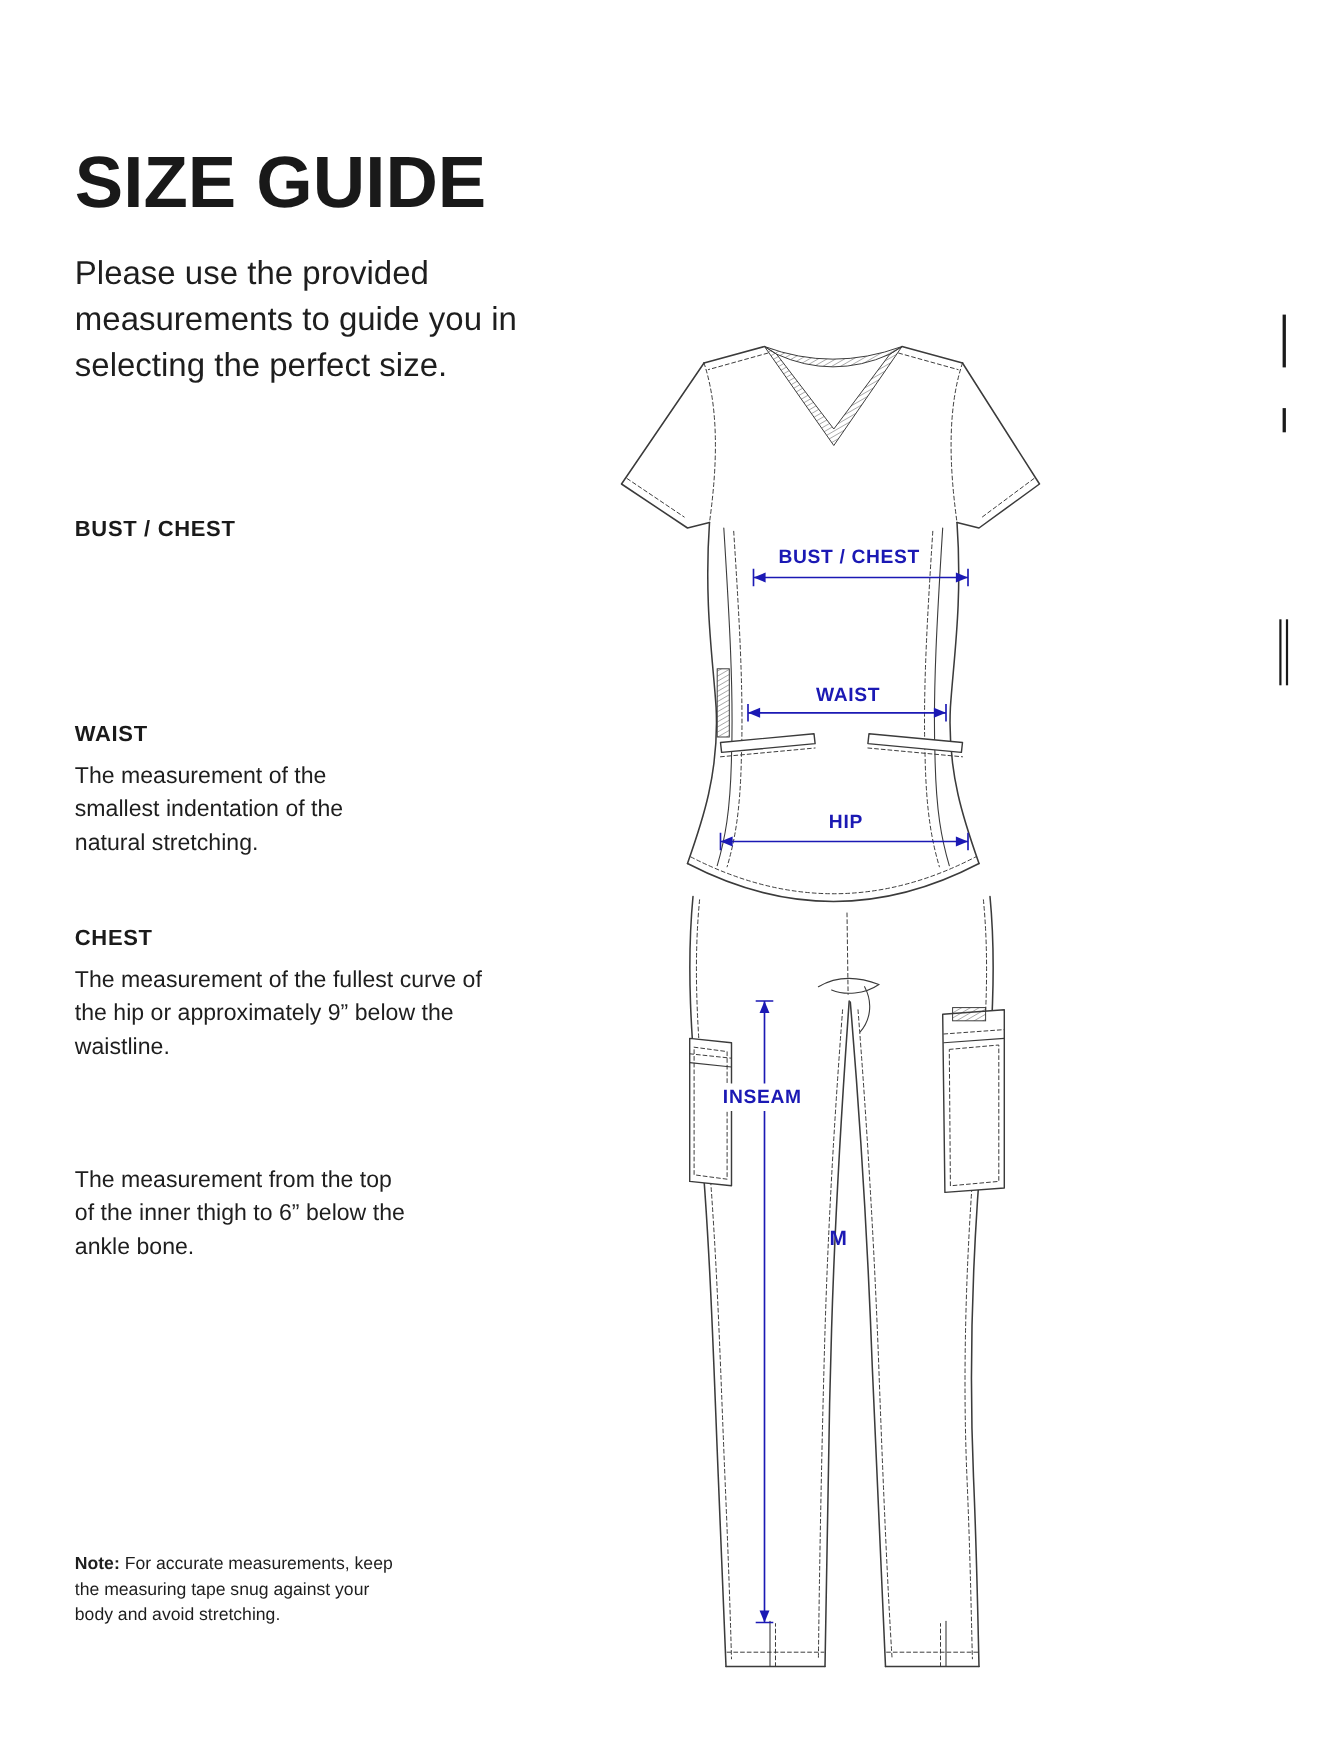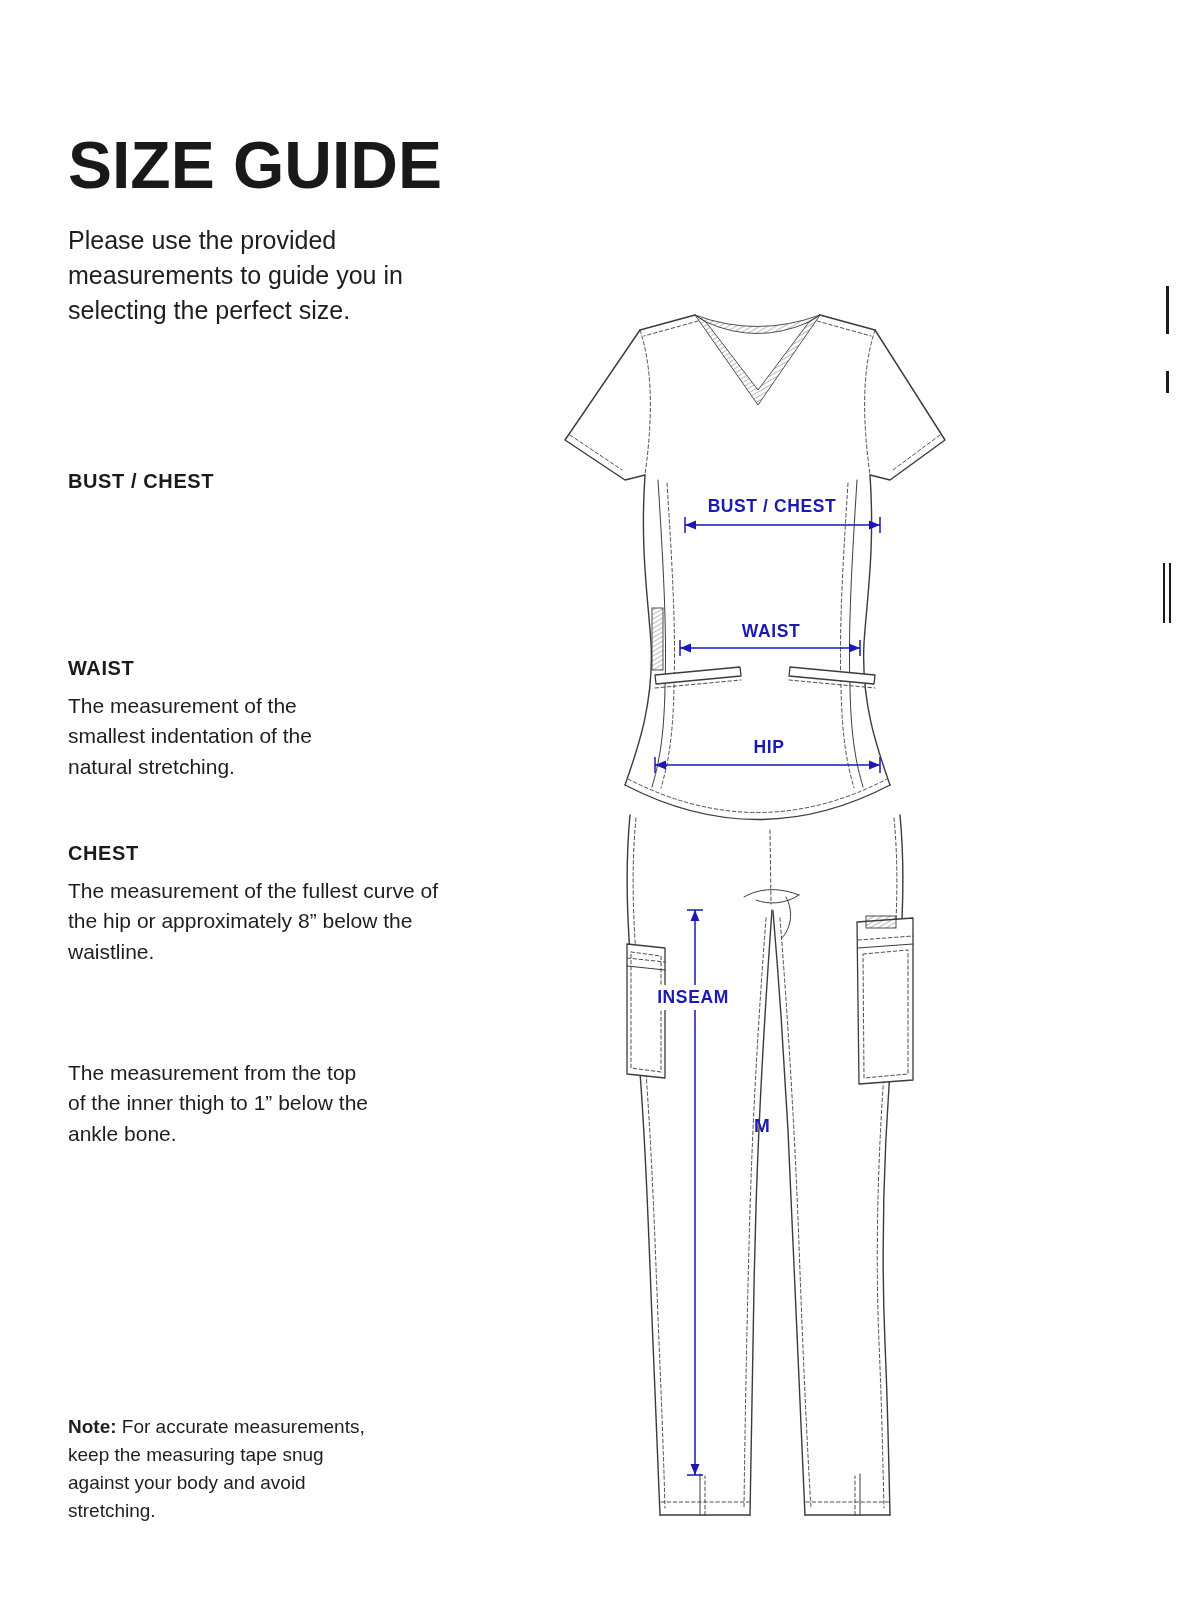--- a/index.html
+++ b/index.html
@@ -19,36 +19,36 @@
     color:var(--ink,#1e1e1e);
     margin-top:20px;
   }
   .page-title{
     position:absolute;left:68px;top:68px;
     font-size:66px;font-weight:800;letter-spacing:0px;
     line-height:1;color:#191919;
   }
   .intro{
     position:absolute;left:68px;top:178px;width:430px;
-    font-size:25px;line-height:1.4;
+    font-size:30px;line-height:1.4;
   }
   .sec{position:absolute;left:68px;}
   .sec-h{font-size:20px;font-weight:700;letter-spacing:.6px;color:#1a1a1a;}
   .sec-b{margin-top:11px;font-size:21px;line-height:1.45;}
   #sec-bust{top:450px;width:262px;}
   #sec-waist{top:637px;width:272px;}
   #sec-hips{top:822px;width:372px;}
   #sec-inseam{top:1027px;width:352px;}
   #sec-bust  .sec-b{width:262px;}
   #sec-waist .sec-b{width:272px;}
   #sec-hips  .sec-b{width:372px;}
   #sec-inseam .sec-b{width:310px;}
   .note{
     position:absolute;left:68px;top:1374px;width:300px;
-    font-size:19px;line-height:1.47;
+    font-size:16px;line-height:1.47;
   }
   .note b{font-weight:700;}
 
   .diagram{position:absolute;left:528px;top:278px;width:445px;height:1245px;}
 
   
   .ol{fill:none;stroke:var(--lineart,#3b3b3b);stroke-width:1.4;stroke-linecap:round;stroke-linejoin:round;}
   .thin{fill:none;stroke:var(--lineart,#3b3b3b);stroke-width:1;stroke-linecap:round;}
   .dash{fill:none;stroke:var(--lineart,#3b3b3b);stroke-width:.9;stroke-dasharray:3.5 2.6;stroke-linecap:round;}
   .whitefill{fill:#ffffff;stroke:none;}
@@ -87,25 +87,25 @@
     <div class="sec-h">BUST / CHEST</div>
   </div>
 
   <div class="sec" id="sec-waist">
     <div class="sec-h">WAIST</div>
     <div class="sec-b">The measurement of the smallest indentation of the natural stretching.</div>
   </div>
 
   <div class="sec" id="sec-hips">
     <div class="sec-h">CHEST</div>
-    <div class="sec-b">The measurement of the fullest curve of the hip or approximately 8” below the waistline.</div>
+    <div class="sec-b">The measurement of the fullest curve of the hip or approximately 9” below the waistline.</div>
   </div>
 
   <div class="sec" id="sec-inseam">
-    <div class="sec-b">The measurement from the top of the inner thigh to 1” below the ankle bone.</div>
+    <div class="sec-b">The measurement from the top of the inner thigh to 6” below the ankle bone.</div>
   </div>
 
   <p class="note"><b>Note:</b> <span>For accurate measurements, keep the measuring tape snug against your body and avoid stretching.</span></p>
 
   <svg class="diagram" viewBox="0 0 445 1245" aria-hidden="true">
     <defs>
       <pattern id="rib" width="4" height="4" patternUnits="userSpaceOnUse" patternTransform="rotate(60)">
         <line x1="0" y1="0" x2="0" y2="4" class="ribline"></line>
       </pattern>
     </defs>

